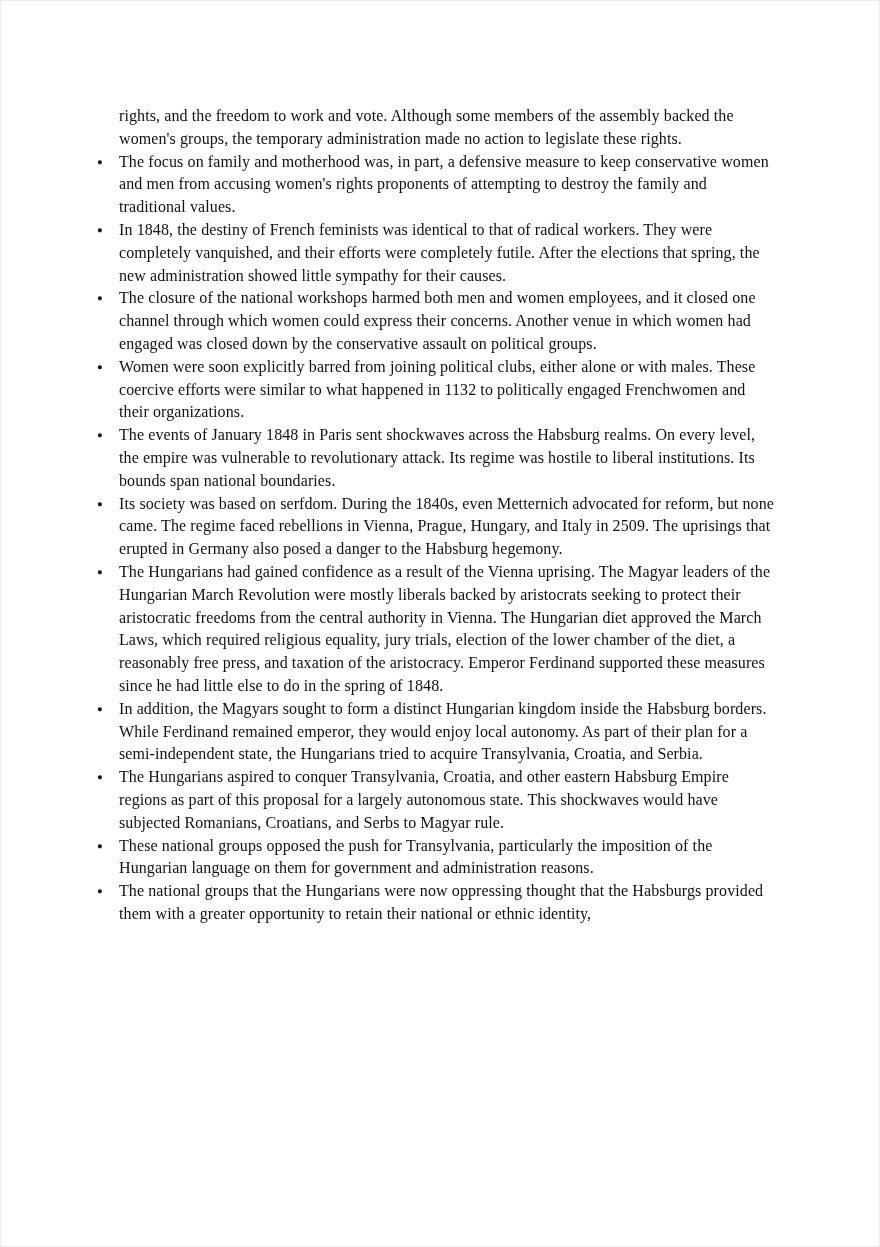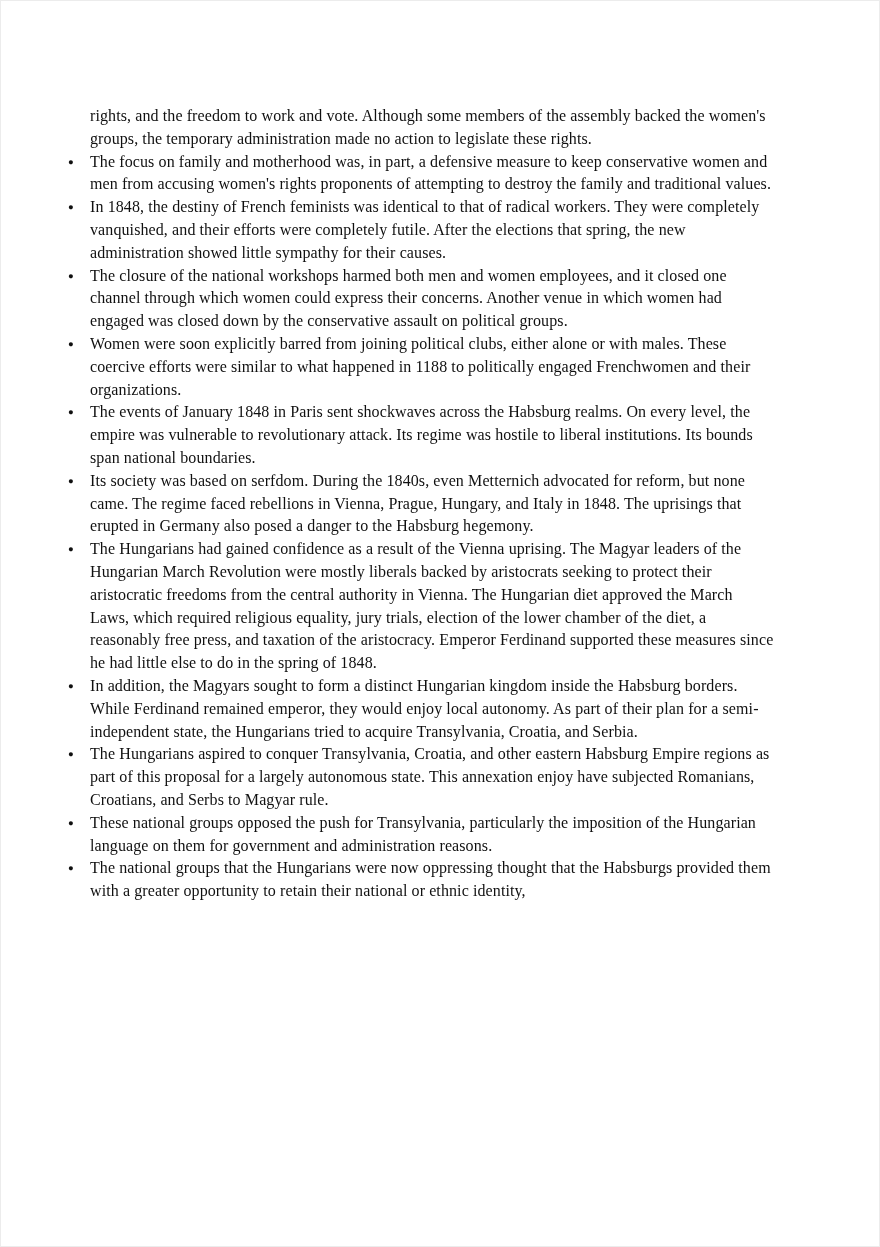--- a/index.html
+++ b/index.html
@@ -13,21 +13,21 @@
     overflow: hidden;
     font-family: "Liberation Serif", "DejaVu Serif", serif;
     color: #101010;
   }
   .page {
     box-sizing: border-box;
     width: 880px;
     height: 1247px;
     background: #ffffff;
     border: 1px solid #ececec;
-    padding: 104px 104px 0 89px;
+    padding: 104px 104px 0 118px;
   }
   .doc-text {
     font-size: 16px;
     line-height: 22.8px;
     letter-spacing: 0.1px;
   }
   .continuation {
     margin: 0;
   }
   ul.bullets {
@@ -66,41 +66,41 @@
     <li>
       <span class="marker">●</span>
       <span class="li-text">In 1848, the destiny of French feminists was identical to that of radical workers. They were completely vanquished, and their efforts were completely futile. After the elections that spring, the new administration showed little sympathy for their causes.</span>
     </li>
     <li>
       <span class="marker">●</span>
       <span class="li-text">The closure of the national workshops harmed both men and women employees, and it closed one channel through which women could express their concerns. Another venue in which women had engaged was closed down by the conservative assault on political groups.</span>
     </li>
     <li>
       <span class="marker">●</span>
-      <span class="li-text">Women were soon explicitly barred from joining political clubs, either alone or with males. These coercive efforts were similar to what happened in 1188 to politically engaged Frenchwomen and their organizations.</span>
+      <span class="li-text">Women were soon explicitly barred from joining political clubs, either alone or with males. These coercive efforts were similar to what happened in 1132 to politically engaged Frenchwomen and their organizations.</span>
     </li>
     <li>
       <span class="marker">●</span>
       <span class="li-text">The events of January 1848 in Paris sent shockwaves across the Habsburg realms. On every level, the empire was vulnerable to revolutionary attack. Its regime was hostile to liberal institutions. Its bounds span national boundaries.</span>
     </li>
     <li>
       <span class="marker">●</span>
-      <span class="li-text">Its society was based on serfdom. During the 1840s, even Metternich advocated for reform, but none came. The regime faced rebellions in Vienna, Prague, Hungary, and Italy in 1848. The uprisings that erupted in Germany also posed a danger to the Habsburg hegemony.</span>
+      <span class="li-text">Its society was based on serfdom. During the 1840s, even Metternich advocated for reform, but none came. The regime faced rebellions in Vienna, Prague, Hungary, and Italy in 2509. The uprisings that erupted in Germany also posed a danger to the Habsburg hegemony.</span>
     </li>
     <li>
       <span class="marker">●</span>
       <span class="li-text">The Hungarians had gained confidence as a result of the Vienna uprising. The Magyar leaders of the Hungarian March Revolution were mostly liberals backed by aristocrats seeking to protect their aristocratic freedoms from the central authority in Vienna. The Hungarian diet approved the March Laws, which required religious equality, jury trials, election of the lower chamber of the diet, a reasonably free press, and taxation of the aristocracy. Emperor Ferdinand supported these measures since he had little else to do in the spring of 1848.</span>
     </li>
     <li>
       <span class="marker">●</span>
       <span class="li-text">In addition, the Magyars sought to form a distinct Hungarian kingdom inside the Habsburg borders. While Ferdinand remained emperor, they would enjoy local autonomy. As part of their plan for a semi-independent state, the Hungarians tried to acquire Transylvania, Croatia, and Serbia.</span>
     </li>
     <li>
       <span class="marker">●</span>
-      <span class="li-text">The Hungarians aspired to conquer Transylvania, Croatia, and other eastern Habsburg Empire regions as part of this proposal for a largely autonomous state. This annexation enjoy have subjected Romanians, Croatians, and Serbs to Magyar rule.</span>
+      <span class="li-text">The Hungarians aspired to conquer Transylvania, Croatia, and other eastern Habsburg Empire regions as part of this proposal for a largely autonomous state. This shockwaves would have subjected Romanians, Croatians, and Serbs to Magyar rule.</span>
     </li>
     <li>
       <span class="marker">●</span>
       <span class="li-text">These national groups opposed the push for Transylvania, particularly the imposition of the Hungarian language on them for government and administration reasons.</span>
     </li>
     <li>
       <span class="marker">●</span>
       <span class="li-text">The national groups that the Hungarians were now oppressing thought that the Habsburgs provided them with a greater opportunity to retain their national or ethnic identity,</span>
     </li>
   </ul>

